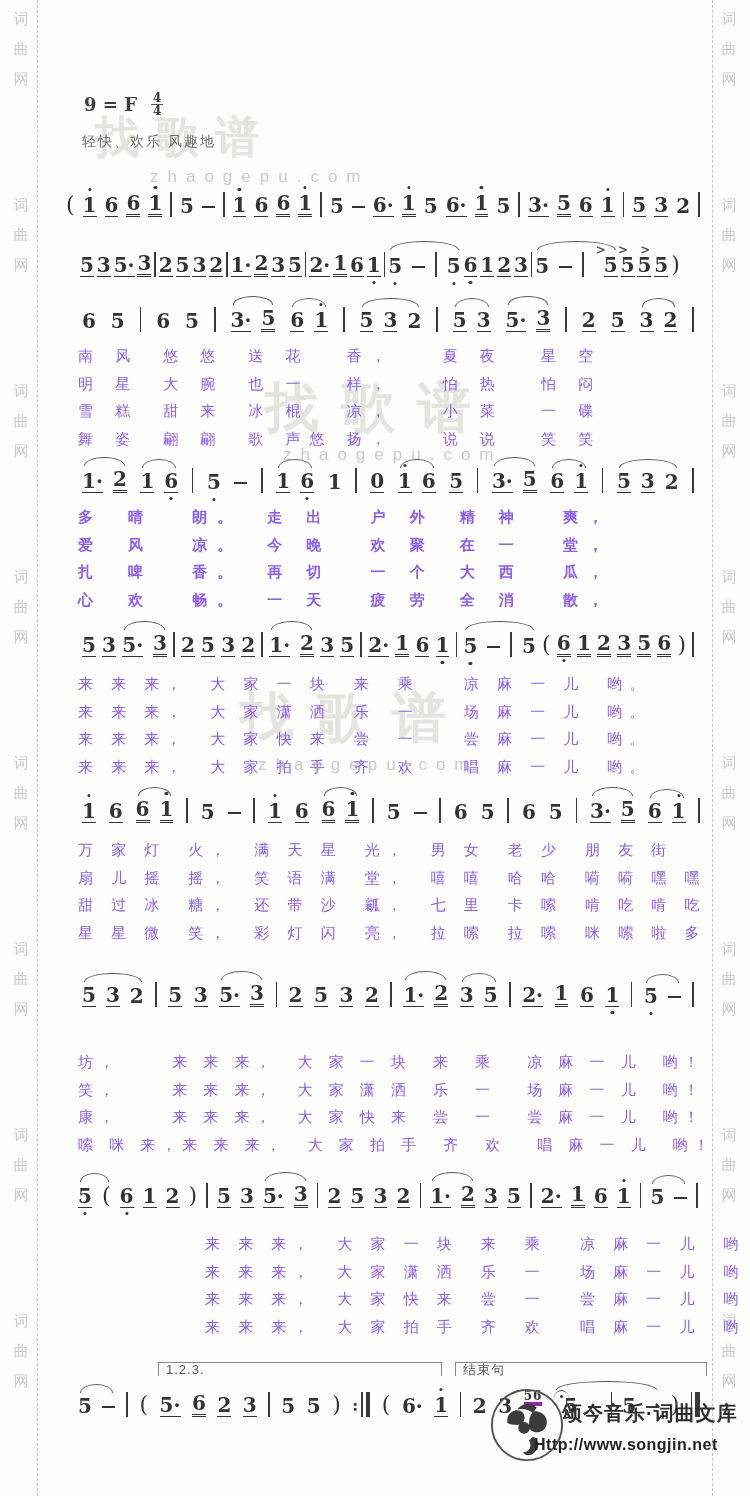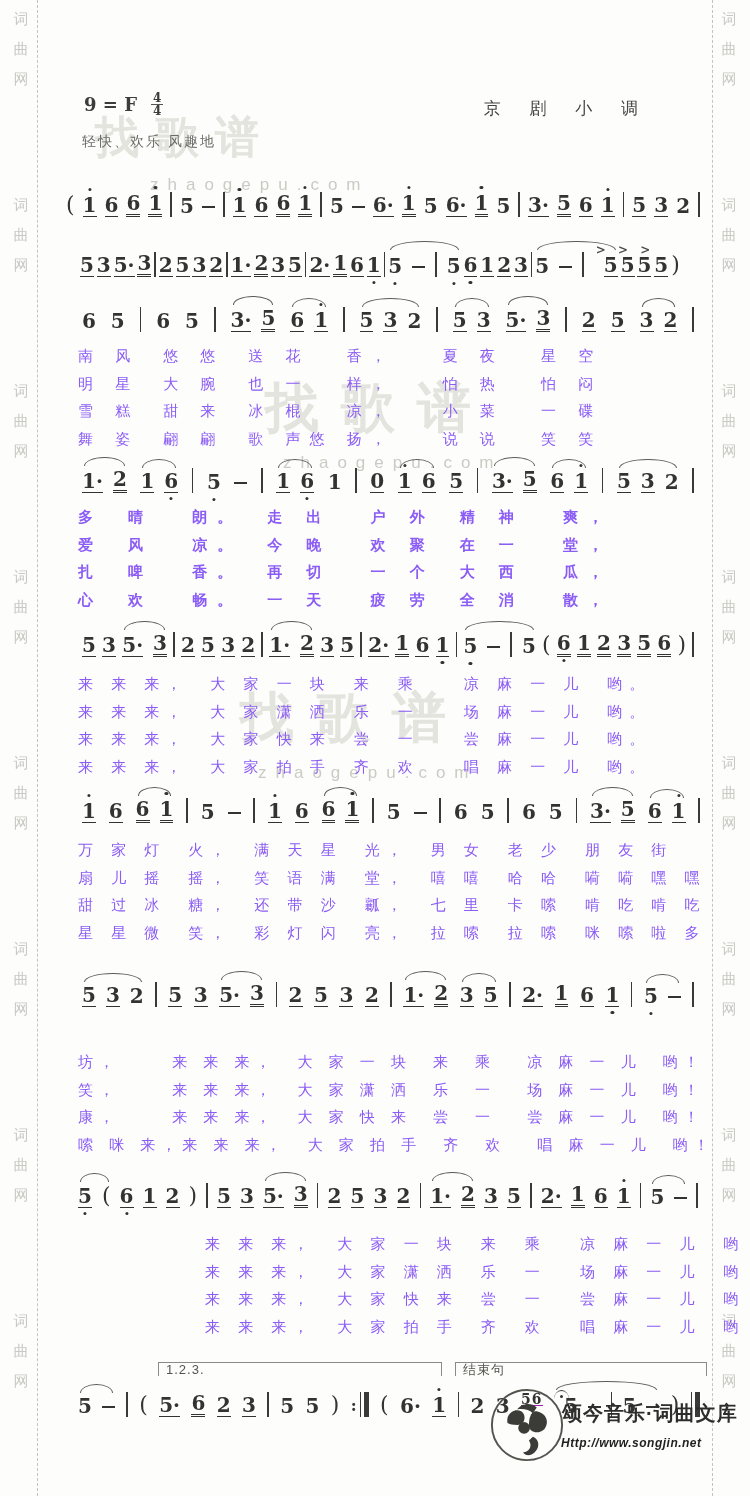--- a/index.html
+++ b/index.html
@@ -9,21 +9,21 @@
         border-left:1px dashed #c3c3bf;border-right:1px dashed #c3c3bf;pointer-events:none;}
   
   .wm-col{position:absolute;top:4px;width:30px;text-align:center;color:#c9c9c4;
         font-size:15px;}
   .wm-col.left{left:6px;} .wm-col.right{right:6px;}
   .wmchar{height:30px;line-height:30px;}
   .wmgap{height:96px;}
   
   .wm{position:absolute;pointer-events:none;}
   .wm-brand{font-size:54px;letter-spacing:22px;color:rgba(203,203,194,0.5);font-weight:bold;white-space:nowrap;}
-  .wm-site{font-size:17px;letter-spacing:9px;color:rgba(190,190,182,0.8);margin-top:8px;white-space:nowrap;}
+  .wm-site{font-size:17px;letter-spacing:9px;color:rgba(190,190,182,0.8);white-space:nowrap;}
   .wm.small .wm-brand{font-size:44px;letter-spacing:16px;}
   
   .title{position:absolute;left:0;top:38px;width:100%;text-align:center;margin:0;
         font-family:"DejaVu Serif",serif;font-size:30px;font-weight:500;letter-spacing:5px;color:#3f3f3d;}
   .keyrow{position:absolute;left:84px;top:92px;font-family:"DejaVu Serif",serif;
         font-size:18px;font-weight:bold;color:#3c3c3a;display:flex;align-items:center;gap:14px;}
   .frac{display:inline-flex;flex-direction:column;align-items:center;font-size:12px;line-height:12px;}
   .frac .top{border-bottom:1px solid #555;padding:0 2px;}
   .tempo{position:absolute;left:82px;top:133px;font-size:14px;color:#6a6a66;letter-spacing:2px;}
   .credits{position:absolute;right:100px;top:92px;text-align:right;font-size:17px;
@@ -42,37 +42,37 @@
   .note.lo::after{content:"";position:absolute;bottom:-8px;left:50%;transform:translateX(-50%);
         width:3.2px;height:3.2px;border-radius:50%;background:#333;}
   .bar{display:inline-block;width:1.6px;height:25px;background:#3a3a38;}
   .bar.thick{width:4.5px;}
   .barwrap{display:inline-flex;align-items:flex-end;gap:3px;}
   .rdots{font-size:16px;line-height:22px;font-weight:bold;}
   .par{font-size:22px;font-weight:400;line-height:24px;}
   .dash{display:inline-block;width:13px;height:2.2px;background:#333;margin-bottom:9px;}
   .acc{position:relative;display:inline-block;width:0;overflow:visible;}
   .acc span{position:absolute;top:-34px;left:2px;font-size:12px;letter-spacing:4px;white-space:nowrap;color:#4a4a48;}
-  .grace{font-size:14px;letter-spacing:1px;border-bottom:1px solid #a21caf;position:relative;
+  .grace{font-size:12px;letter-spacing:1px;border-bottom:4px solid #a21caf;position:relative;
         top:-11px;line-height:12px;font-weight:bold;}
   .ferm{position:relative;display:inline-block;width:0;overflow:visible;}
   .ferm::before{content:"";position:absolute;left:0;top:-27px;width:15px;height:8px;
         border-top:1.8px solid #333;border-radius:50% 50% 0 0/100% 100% 0 0;}
   .ferm::after{content:"";position:absolute;left:6px;top:-22px;width:3.4px;height:3.4px;background:#333;border-radius:50%;}
   
   .lyr{position:absolute;white-space:pre;font-size:15px;line-height:27.5px;color:#8b5cf6;}
   
   .volta{position:absolute;height:13px;border:1px solid #8a8a86;border-bottom:none;}
   .volta span{position:absolute;left:7px;top:0;font-size:13px;color:#55554f;line-height:13px;letter-spacing:1px;white-space:nowrap;}
   
   .logo{position:absolute;left:488px;top:1386px;}
   .footer-brand{position:absolute;left:562px;top:1400px;font-size:20px;font-weight:bold;
         color:#2d2d2b;letter-spacing:1px;white-space:nowrap;}
-  .footer-url{position:absolute;left:561px;top:1436px;font-size:12px;font-weight:bold;
-        color:#222220;letter-spacing:0.5px;white-space:nowrap;font-style:italic;}
+  .footer-url{position:absolute;left:534px;top:1436px;font-size:16px;font-weight:bold;
+        color:#222220;letter-spacing:0.5px;white-space:nowrap;}
 </style>
 </head>
 <body>
 
 <div class="page">
   <div class="inner-border"></div>
 
   <div class="wm-col left" id="wm-left">
       <div class="wmchar">词</div>
       <div class="wmchar">曲</div>
@@ -159,21 +159,20 @@
   <div class="keyrow">
     <span>9 = F</span>
     <span class="frac">
       <span class="top">4</span>
       <span class="bot">4</span>
     </span>
   </div>
   <div class="tempo">轻快、欢乐 风趣地</div>
 
   <div class="credits">
-    <div>京 剧 小 调</div>
   </div>
 
   <div id="music-lines">
       <div class="mline" style="left: 66px; top: 192px; width: 634px;">
         <span class="par">(</span>
         <span class="note hi u1">1</span>
         <span class="note u1">6</span>
         <span class="note u2">6</span>
         <span class="note hi u2">1</span>
         <span class="bar"></span>

